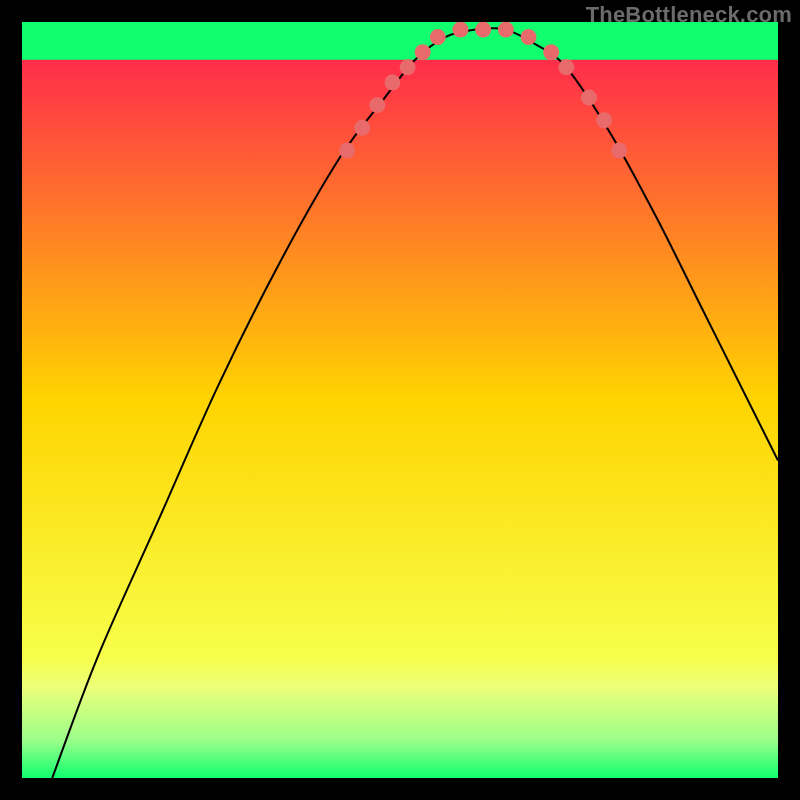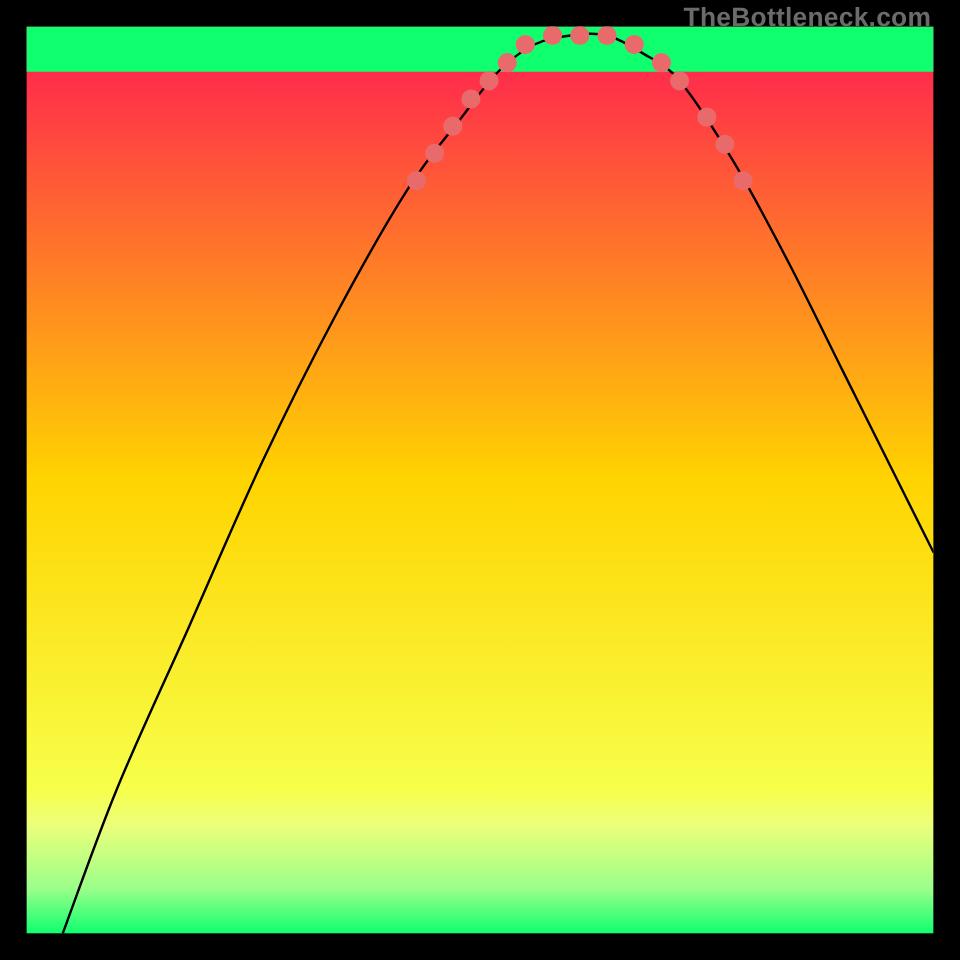--- a/index.html
+++ b/index.html
@@ -22,21 +22,21 @@
   .plot-area {
     position: absolute;
     left: 0;
     top: 0;
     width: 756px;
     height: 756px;
   }
   .watermark {
     position: absolute;
     top: 2px;
-    right: 24px;
+    right: 8px;
     font-family: Arial, Helvetica, sans-serif;
     font-size: 22px;
     font-weight: 600;
     color: #6b6b6b;
     letter-spacing: 0.2px;
   }
   svg { display: block; }
 </style>
 </head>
 <body>

